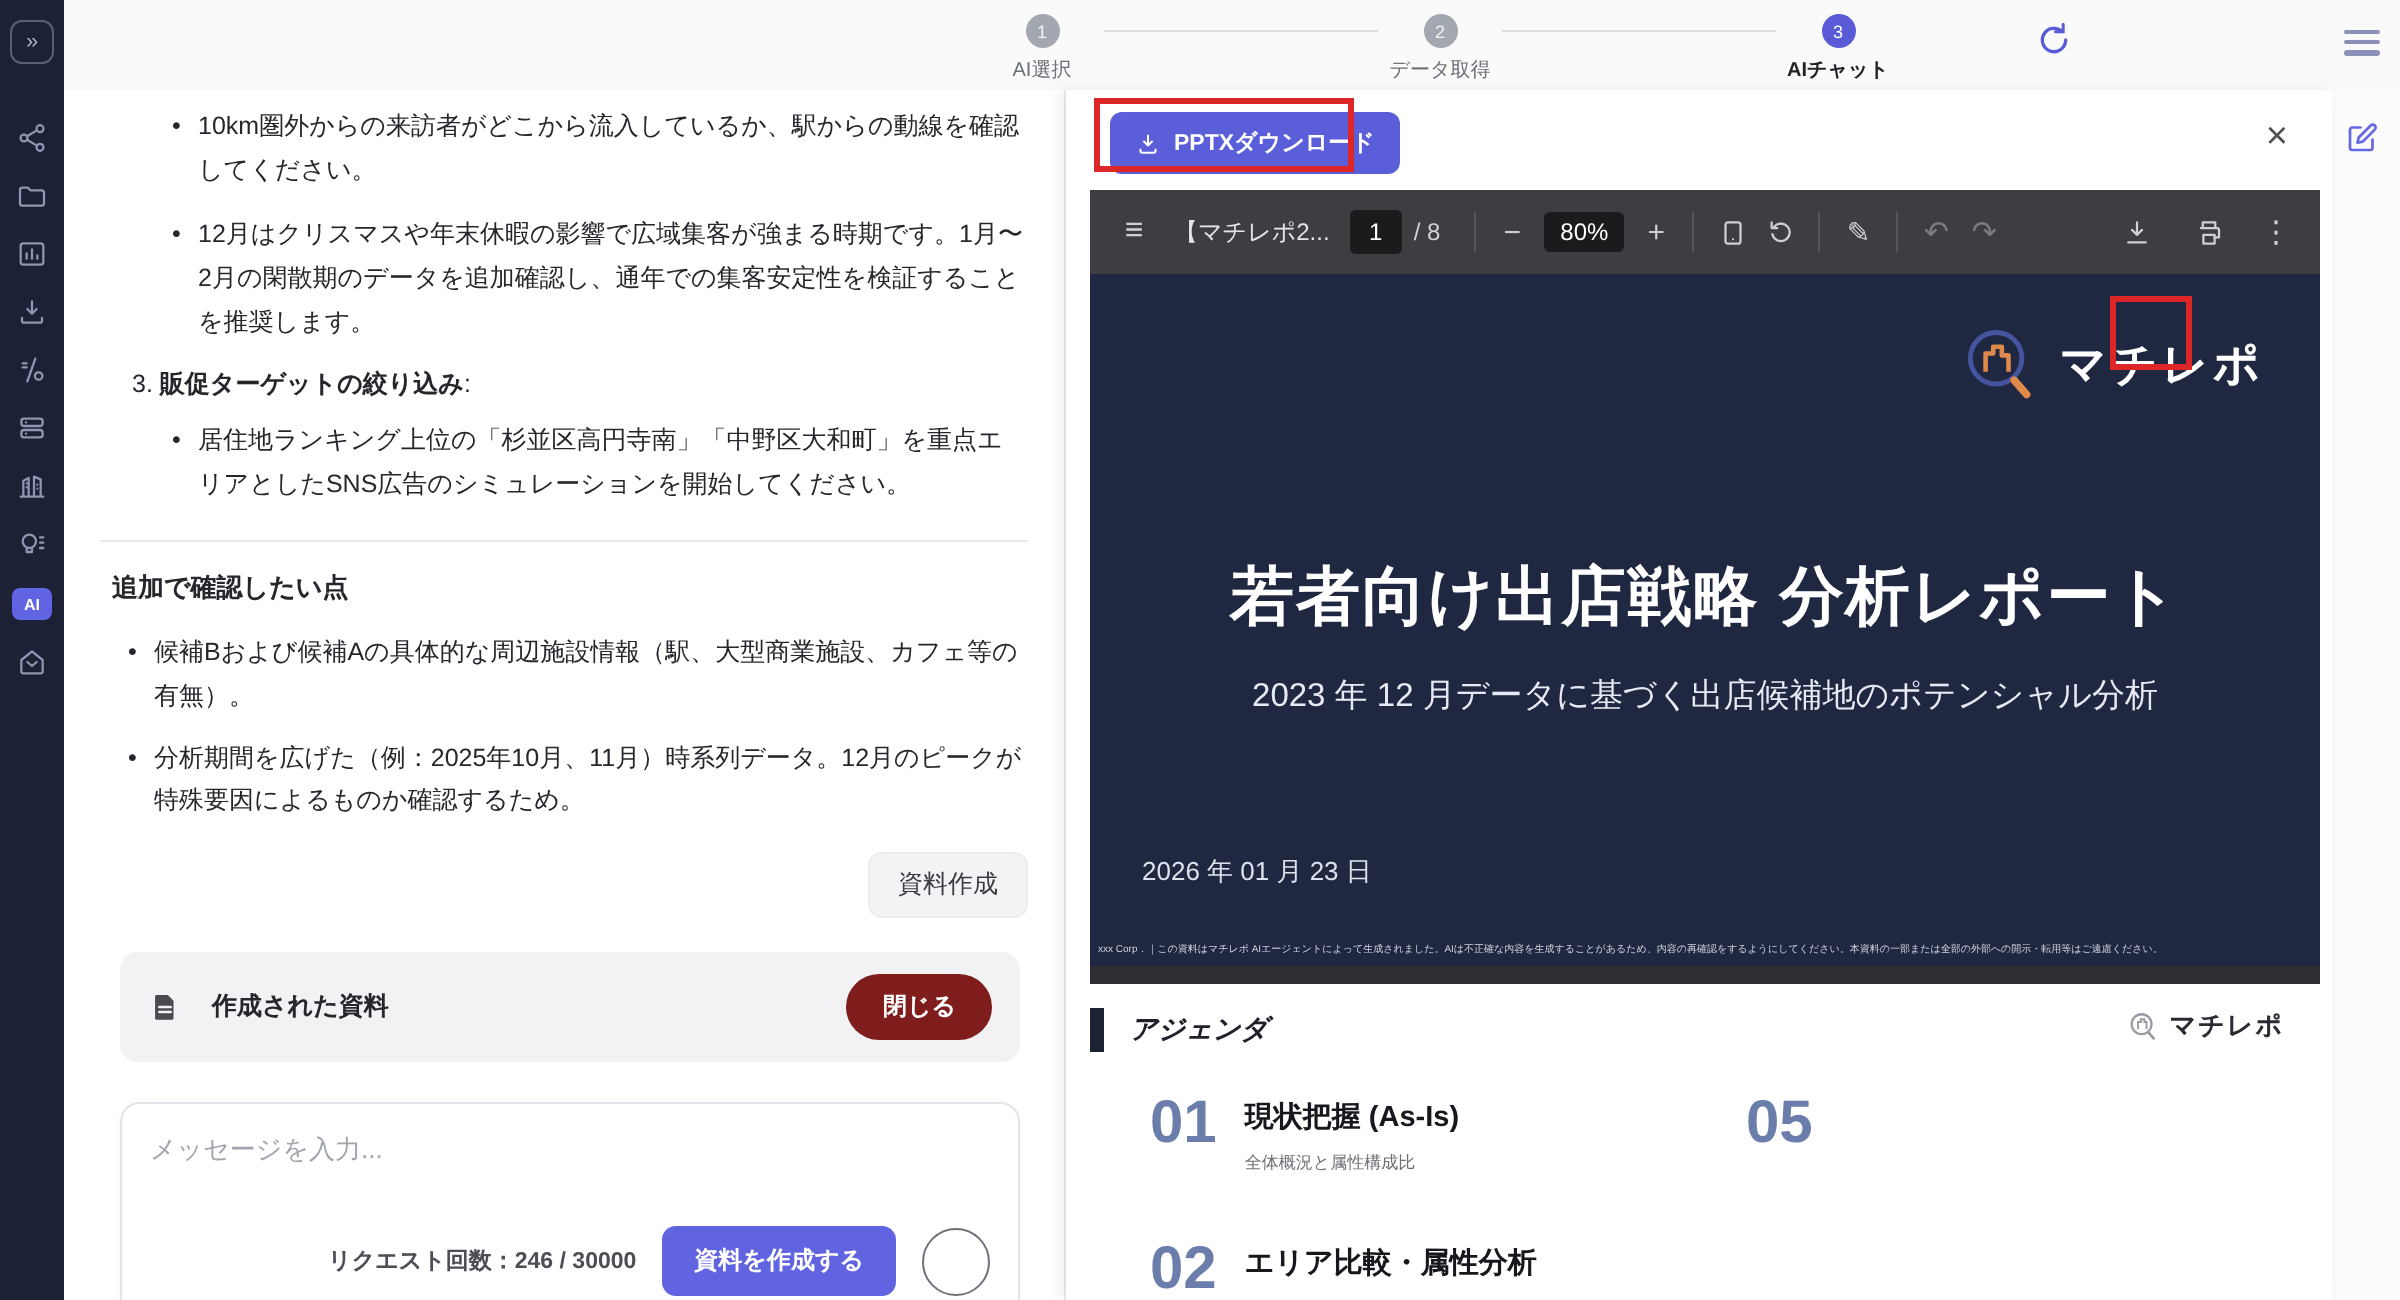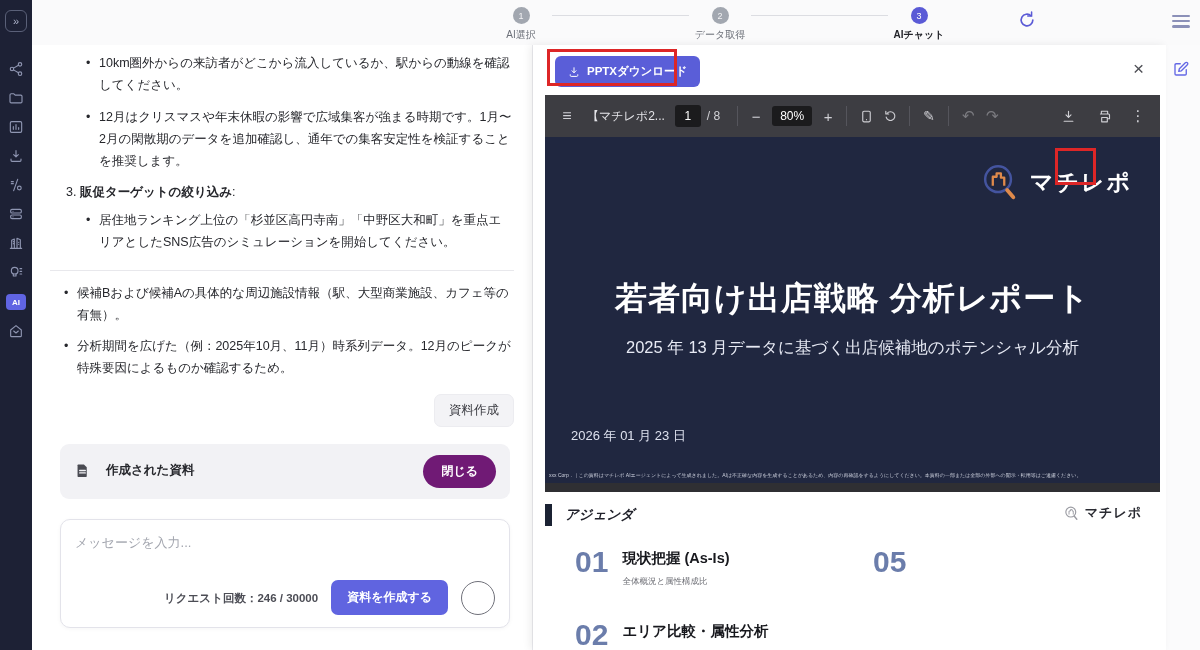--- a/index.html
+++ b/index.html
@@ -46,21 +46,21 @@
   ul.blt2 li { position:relative; padding-left:13px; margin-bottom:9px; }
   ul.blt2 li::before { content:"•"; position:absolute; left:0; top:0; }
   .doc-create-row { display:flex; justify-content:flex-end; margin:14px 0 0; }
   .doc-create-btn { background:#f3f3f6; border:1px solid #ececf0; color:#3a3b41; font-size:12.5px;
     padding:7px 14px; border-radius:7px; cursor:pointer; }
   .created-bar { display:flex; align-items:center; margin:17px 4px 0 4px; background:#f2f2f5; border-radius:9px;
     padding:11px 14px; }
   .created-bar .doc-ic { width:18px; height:18px; color:#4a4b52; margin-right:14px; }
   .created-bar .doc-ic svg { width:17px; height:17px; stroke:currentColor; fill:none; stroke-width:1.8; stroke-linecap:round; }
   .created-label { font-weight:bold; font-size:12.5px; flex:1; }
-  .close-pill { background:#701a75; color:#fff; font-size:12px; font-weight:bold; border:none; border-radius:999px;
+  .close-pill { background:#7f1d1d; color:#fff; font-size:12px; font-weight:bold; border:none; border-radius:999px;
     padding:8px 18px; cursor:pointer; }
   .input-card { margin:20px 4px 0 4px; border:1.5px solid #e3e3ea; border-radius:10px; background:#fff;
     box-shadow:0 1px 4px rgba(0,0,0,.04); padding:13px 14px 12px; }
   .msg-input { border:none; outline:none; width:100%; font-size:13px; color:#333;
     font-family:"Liberation Sans","DejaVu Sans",sans-serif; }
   .msg-input::placeholder { color:#a2a5ae; }
   .input-actions { display:flex; align-items:center; justify-content:flex-end; gap:13px; margin-top:26px; }
   .req-count { font-size:11.5px; font-weight:bold; color:#4c4d55; }
   .submit-btn { background:#6064e0; color:#fff; border:none; border-radius:7px; font-size:12px; font-weight:bold;
     padding:9px 16px; cursor:pointer; }
@@ -218,20 +218,21 @@
     <ul class="blt">
       <li>12月はクリスマスや年末休暇の影響で広域集客が強まる時期です。1月〜2月の閑散期のデータを追加確認し、通年での集客安定性を検証することを推奨します。</li>
     </ul>
     <div class="num-h">
       <span>3.</span> <b>販促ターゲットの絞り込み</b><span>:</span>
     </div>
     <ul class="blt">
       <li>居住地ランキング上位の「杉並区高円寺南」「中野区大和町」を重点エリアとしたSNS広告のシミュレーションを開始してください。</li>
     </ul>
     <div class="divider"></div>
+    <div class="sec-h">追加で確認したい点</div>
     <ul class="blt2">
       <li>候補Bおよび候補Aの具体的な周辺施設情報（駅、大型商業施設、カフェ等の有無）。</li>
       <li>分析期間を広げた（例：2025年10月、11月）時系列データ。12月のピークが特殊要因によるものか確認するため。</li>
     </ul>
     <div class="doc-create-row">
       <button class="doc-create-btn">資料作成</button>
     </div>
     <div class="created-bar">
       <span class="doc-ic">
         <svg viewBox="0 0 24 24">
@@ -312,21 +313,21 @@
     <div class="slide1">
       <div class="s1-logo">
         <svg class="s1-mark" viewBox="0 0 44 44">
           <circle cx="21" cy="19" r="13.5" fill="none" stroke="#44549f" stroke-width="2.6"></circle>
           <path d="M15.5 26v-9.5h4V13h4.5v4.5h3.5V26" fill="none" stroke="#df8a4b" stroke-width="2.4" stroke-linejoin="round"></path>
           <path d="M30.5 30.5 37 38" stroke="#df8a4b" stroke-width="4" stroke-linecap="round"></path>
         </svg>
         <span class="s1-logo-text">マチレポ</span>
       </div>
       <div class="s1-title">若者向け出店戦略 分析レポート</div>
-      <div class="s1-sub">2025 年 13 月データに基づく出店候補地のポテンシャル分析</div>
+      <div class="s1-sub">2023 年 12 月データに基づく出店候補地のポテンシャル分析</div>
       <div class="s1-date">2026 年 01 月 23 日</div>
       <div class="s1-fine">xxx Corp．｜この資料はマチレポ AIエージェントによって生成されました。AIは不正確な内容を生成することがあるため、内容の再確認をするようにしてください。本資料の一部または全部の外部への開示・転用等はご遠慮ください。</div>
     </div>
 
     <div class="slide-gap"></div>
 
     <div class="slide2">
       <div class="s2-head">
         <div class="s2-tab"></div>
         <span class="s2-title">アジェンダ</span>

